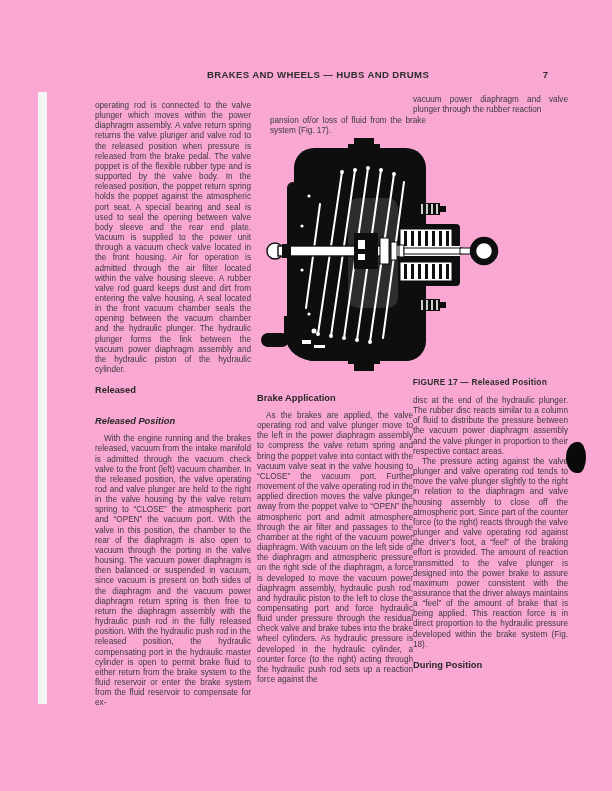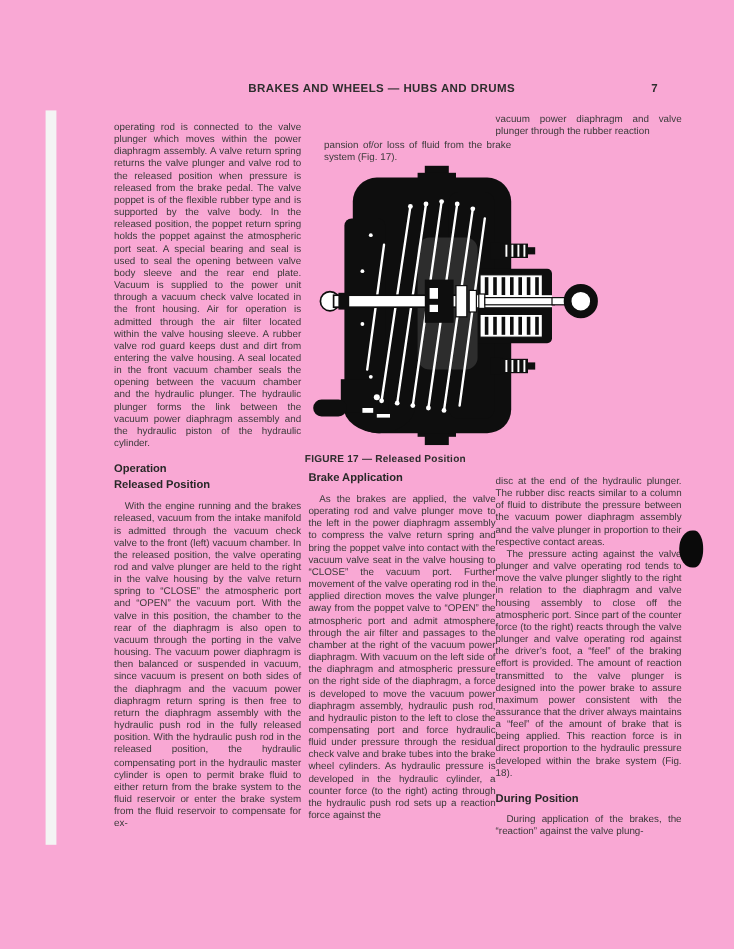--- a/index.html
+++ b/index.html
@@ -30,32 +30,32 @@
     color:#3a3a3a;text-align:justify;
   }
   .col p{margin:0;}
   .col p.indent{text-indent:9px;}
   .col p.mt{margin-top:7px;}
   h3.sect{
     font-size:9.3px;font-weight:bold;color:#282828;
     margin:0;line-height:11px;text-align:left;
   }
   h3.mt-lg{margin-top:10px;}
-  h3.mt-sm{margin-top:3px;}
+  h3.mt-sm{margin-top:20px;font-style:italic;}
   .col1{left:95px;top:101px;}
   .col2-top{left:257px;top:116px;margin-left:13px;}
   .col3-top{left:413px;top:95px;width:155px;}
   .col2-main{left:257px;top:393px;}
   .col3-main{left:413px;top:396px;width:155px;}
   
   .figure{position:absolute;left:254px;top:138px;width:293px;height:254px;}
   .figure svg{position:absolute;left:0;top:0;}
   .caption{
     position:absolute;left:0;top:239px;width:100%;
-    text-align:left;font-size:8.4px;font-weight:bold;color:#2e2e2e;
+    text-align:right;font-size:8.4px;font-weight:bold;color:#2e2e2e;
     letter-spacing:0.2px;white-space:nowrap;
   }
   .legend{position:absolute;left:212px;top:148px;width:91px;}
   .legend-row{position:relative;height:15px;}
   .legend-label{
     position:absolute;left:0;top:2px;
     font-size:7.2px;color:#4a4a4a;letter-spacing:0.3px;
   }
   .legend-row.atm .legend-label{left:3px;}
   .legend-swatch{
@@ -77,21 +77,21 @@
 
   <div class="gutter-shadow"></div>
 
   <div class="header">
     <div class="header-title">BRAKES AND WHEELS — HUBS AND DRUMS</div>
     <div class="page-num">7</div>
   </div>
 
   <div class="col col1">
     <p>operating rod is connected to the valve plunger which moves within the power diaphragm assembly. A valve return spring returns the valve plunger and valve rod to the released position when pressure is released from the brake pedal. The valve poppet is of the flexible rubber type and is supported by the valve body. In the released position, the poppet return spring holds the poppet against the atmospheric port seat. A special bearing and seal is used to seal the opening between valve body sleeve and the rear end plate. Vacuum is supplied to the power unit through a vacuum check valve located in the front housing. Air for operation is admitted through the air filter located within the valve housing sleeve. A rubber valve rod guard keeps dust and dirt from entering the valve housing. A seal located in the front vacuum chamber seals the opening between the vacuum chamber and the hydraulic plunger. The hydraulic plunger forms the link between the vacuum power diaphragm assembly and the hydraulic piston of the hydraulic cylinder.</p>
-    <h3 class="sect mt-lg">Operation</h3>
+    <h3 class="sect mt-lg">Released</h3>
     <h3 class="sect mt-sm">Released Position</h3>
     <p class="indent mt">With the engine running and the brakes released, vacuum from the intake manifold is admitted through the vacuum check valve to the front (left) vacuum chamber. In the released position, the valve operating rod and valve plunger are held to the right in the valve housing by the valve return spring to “CLOSE” the atmospheric port and “OPEN” the vacuum port. With the valve in this position, the chamber to the rear of the diaphragm is also open to vacuum through the porting in the valve housing. The vacuum power diaphragm is then balanced or suspended in vacuum, since vacuum is present on both sides of the diaphragm and the vacuum power diaphragm return spring is then free to return the diaphragm assembly with the hydraulic push rod in the fully released position. With the hydraulic push rod in the released position, the hydraulic compensating port in the hydraulic master cylinder is open to permit brake fluid to either return from the brake system to the fluid reservoir or enter the brake system from the fluid reservoir to compensate for ex-</p>
   </div>
 
   <div class="col col2-top">
     <p>pansion of/or loss of fluid from the brake system (Fig. 17).</p>
   </div>
 
   <div class="col col3-top">
     <p>vacuum power diaphragm and valve plunger through the rubber reaction</p>
@@ -211,18 +211,17 @@
 
   <div class="col col2-main">
     <h3 class="sect">Brake Application</h3>
     <p class="indent mt">As the brakes are applied, the valve operating rod and valve plunger move to the left in the power diaphragm assembly to compress the valve return spring and bring the poppet valve into contact with the vacuum valve seat in the valve housing to “CLOSE” the vacuum port. Further movement of the valve operating rod in the applied direction moves the valve plunger away from the poppet valve to “OPEN” the atmospheric port and admit atmosphere through the air filter and passages to the chamber at the right of the vacuum power diaphragm. With vacuum on the left side of the diaphragm and atmospheric pressure on the right side of the diaphragm, a force is developed to move the vacuum power diaphragm assembly, hydraulic push rod, and hydraulic piston to the left to close the compensating port and force hydraulic fluid under pressure through the residual check valve and brake tubes into the brake wheel cylinders. As hydraulic pressure is developed in the hydraulic cylinder, a counter force (to the right) acting through the hydraulic push rod sets up a reaction force against the</p>
   </div>
 
   <div class="col col3-main">
     <p>disc at the end of the hydraulic plunger. The rubber disc reacts similar to a column of fluid to distribute the pressure between the vacuum power diaphragm assembly and the valve plunger in proportion to their respective contact areas.</p>
     <p class="indent">The pressure acting against the valve plunger and valve operating rod tends to move the valve plunger slightly to the right in relation to the diaphragm and valve housing assembly to close off the atmospheric port. Since part of the counter force (to the right) reacts through the valve plunger and valve operating rod against the driver’s foot, a “feel” of the braking effort is provided. The amount of reaction transmitted to the valve plunger is designed into the power brake to assure maximum power consistent with the assurance that the driver always maintains a “feel” of the amount of brake that is being applied. This reaction force is in direct proportion to the hydraulic pressure developed within the brake system (Fig. 18).</p>
     <h3 class="sect mt-lg">During Position</h3>
-    <p class="indent mt">During application of the brakes, the “reaction” against the valve plung-</p>
   </div>
 
   <div class="thumb-tab"></div>
 
 </div>
 
 </body></html>

